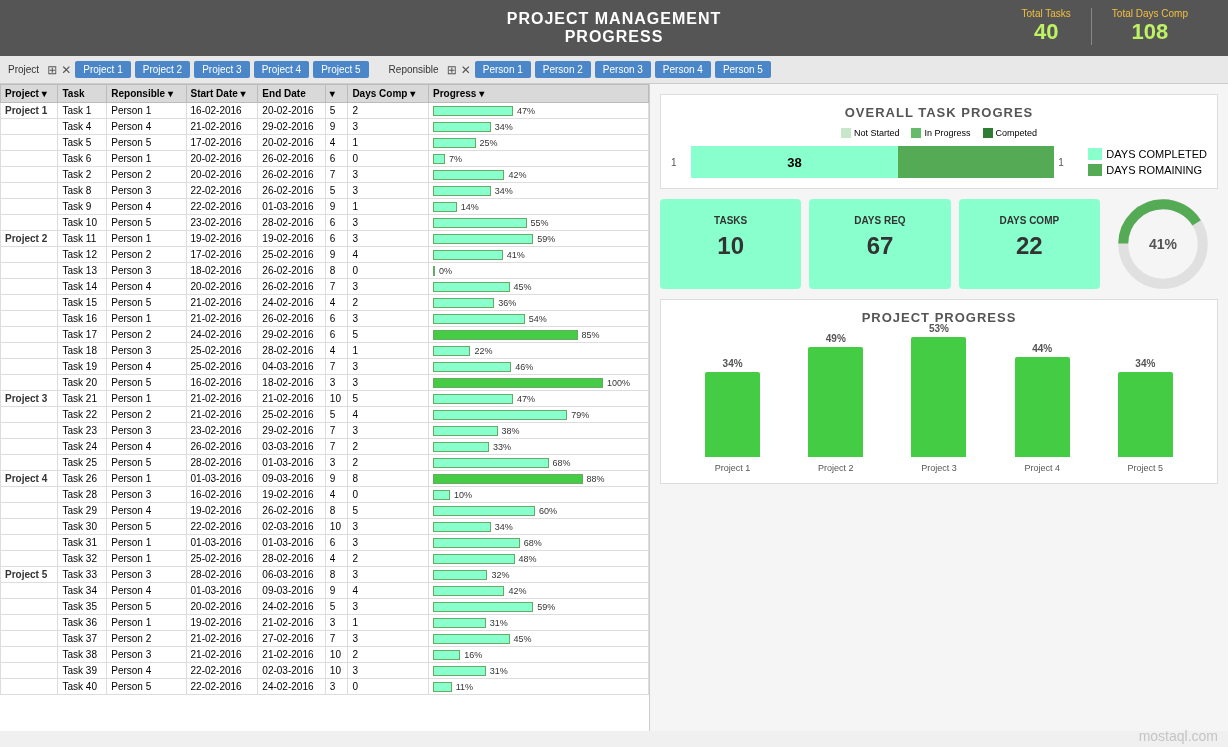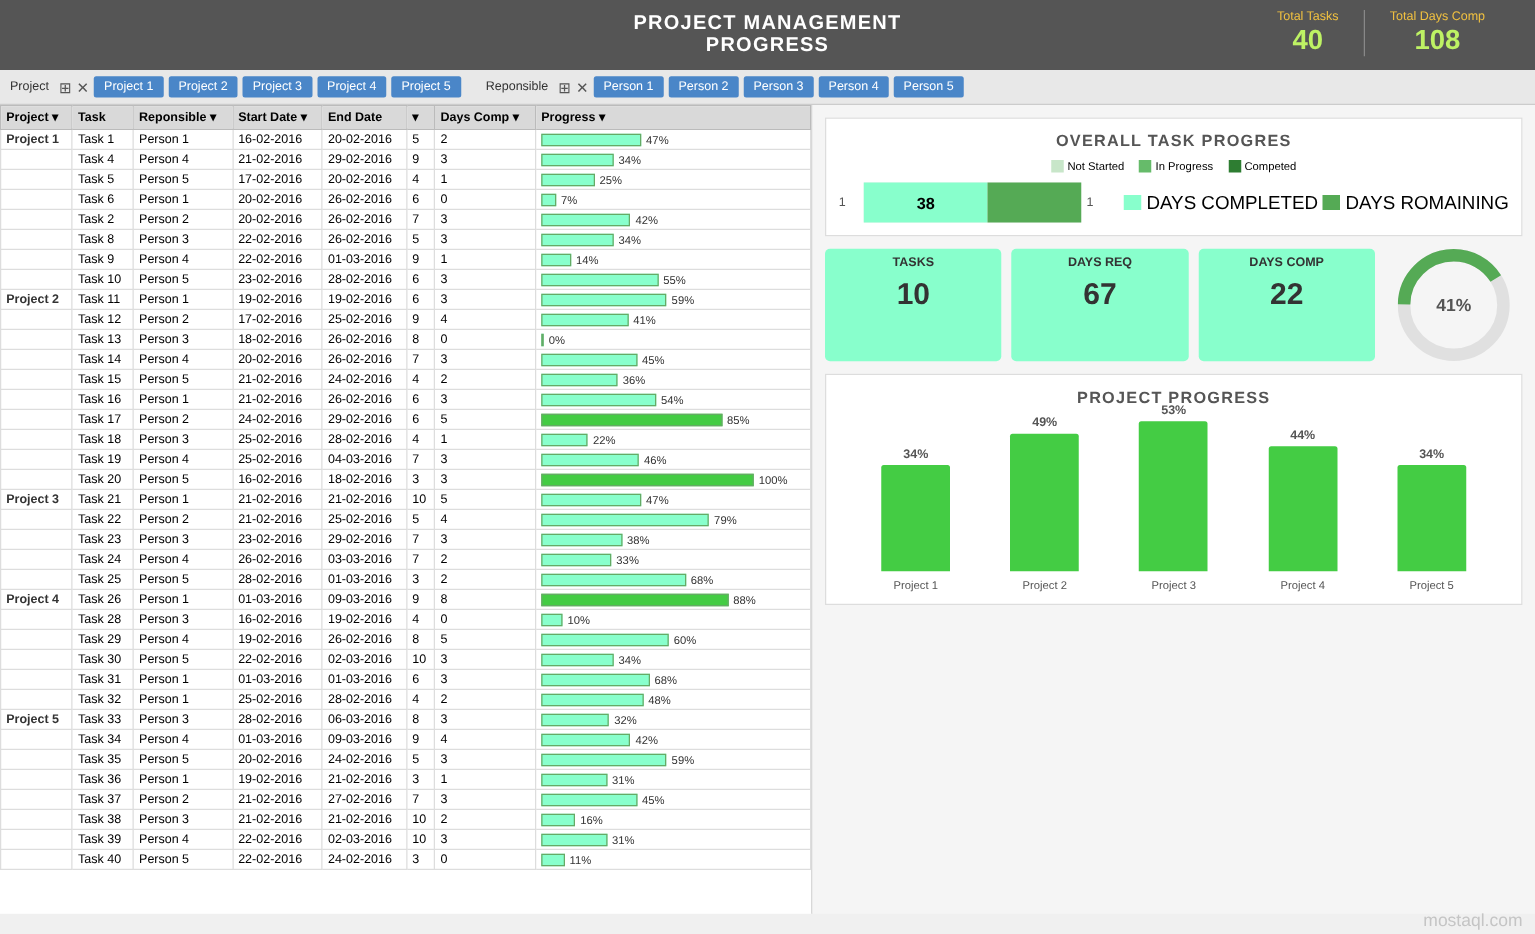--- a/index.html
+++ b/index.html
@@ -47,29 +47,29 @@
     .overall-section { background: white; padding: 10px; margin-bottom: 10px; border: 1px solid #ddd; }
     .legend { display: flex; gap: 12px; justify-content: center; margin-bottom: 8px; font-size: 9px; }
     .legend-item { display: flex; align-items: center; gap: 3px; }
     .legend-dot { width: 10px; height: 10px; }
     .days-label { width: 20px; font-size: 10px; color: #555; }
     .days-bar-wrap { flex: 1; height: 30px; display: flex; background: #eee; }
     .days-completed-bar { background: #8fc; height: 100%; display: flex; align-items: center; justify-content: center; font-size: 12px; font-weight: bold; }
     .days-remaining-bar { background: #5a5; height: 100%; }
     .days-right-label { width: 20px; font-size: 10px; color: #555; margin-left: 4px; }
 
-    .days-legend { display: flex; flex-direction: row; gap: 4px; margin-left: 10px; font-size: 15px; }
+    .days-legend { display: flex; flex-direction: column; gap: 4px; margin-left: 10px; font-size: 11px; }
     .days-legend-item { display: flex; align-items: center; gap: 4px; }
     .days-legend-color { width: 14px; height: 12px; }
 
     .days-bar-section { display: flex; align-items: center; }
 
     
     .stats-cards { display: flex; gap: 8px; margin-bottom: 10px; }
-    .stat-card { background: #8fc; border-radius: 4px; padding: 6px; text-align: center; flex: 1; }
+    .stat-card { background: #8fc; border-radius: 4px; padding: 16px; text-align: center; flex: 1; }
     .stat-card-label { font-size: 10px; font-weight: bold; color: #333; margin-bottom: 6px; }
     .stat-card-value { font-size: 24px; font-weight: bold; color: #333; }
 
     
     .project-progress-section { background: white; padding: 10px; border: 1px solid #ddd; }
     .bar-chart { display: flex; align-items: flex-end; justify-content: space-around; height: 140px; padding: 0 10px; }
     .bar-group { display: flex; flex-direction: column; align-items: center; gap: 3px; }
     .bar-pct { font-size: 10px; color: #555; font-weight: bold; }
     .bar-visual { width: 55px; background: #4c4; border-radius: 2px 2px 0 0; }
     .bar-name { font-size: 9px; color: #555; margin-top: 3px; }

